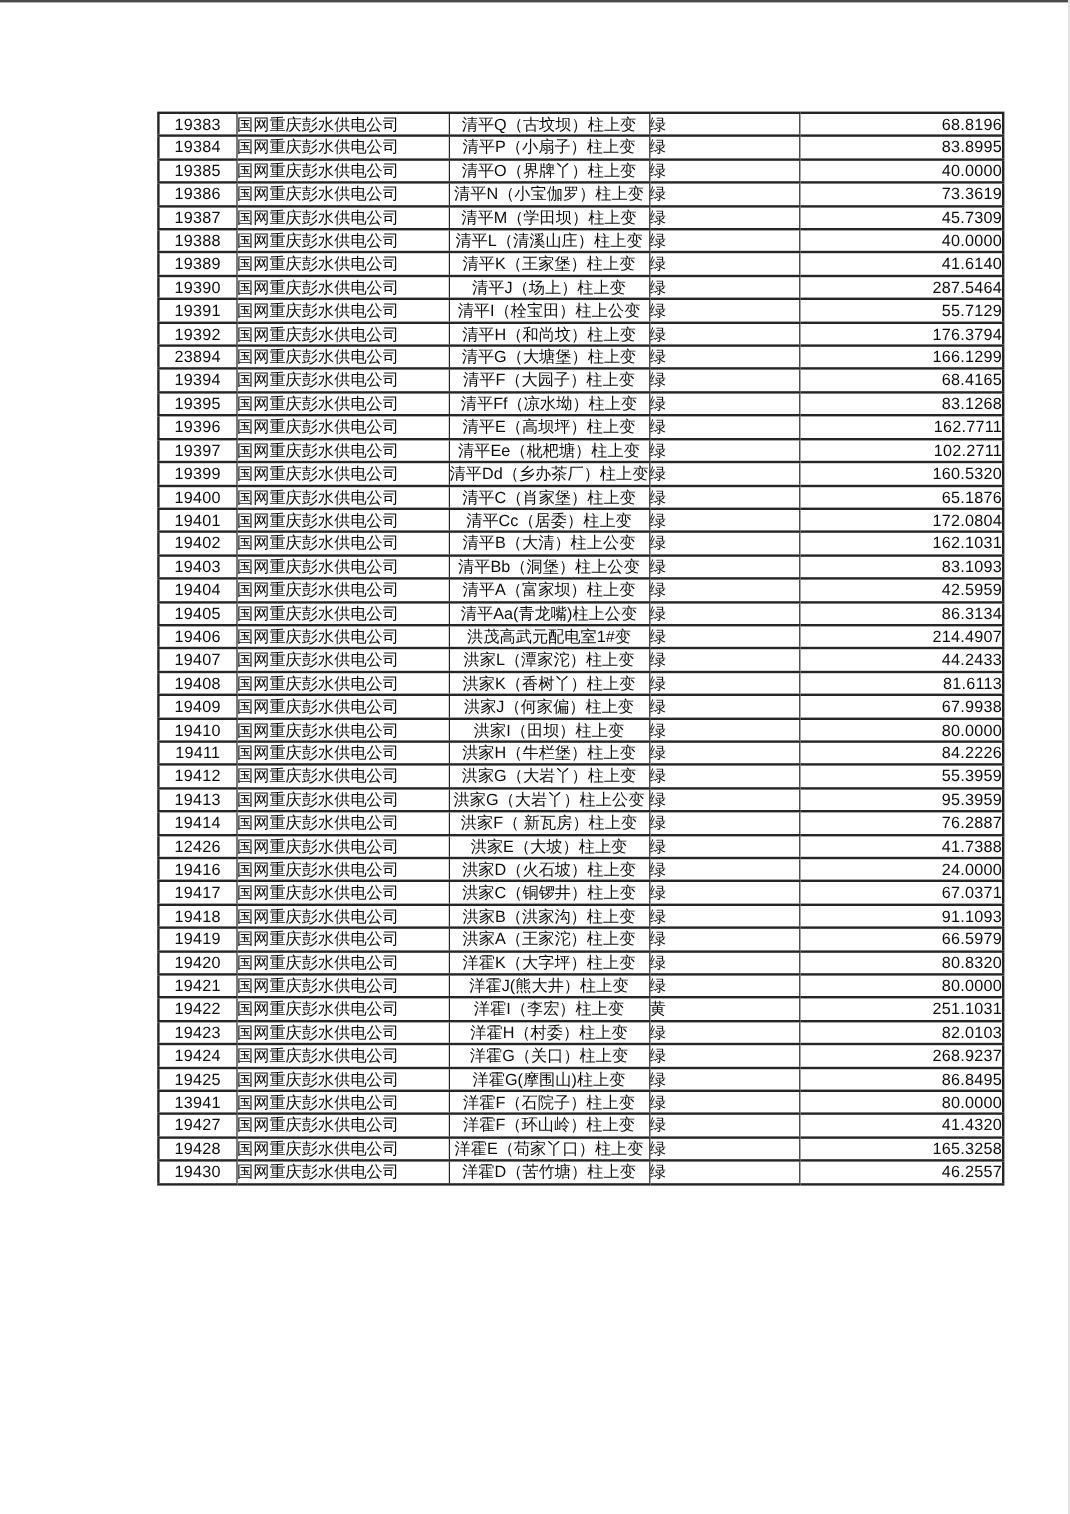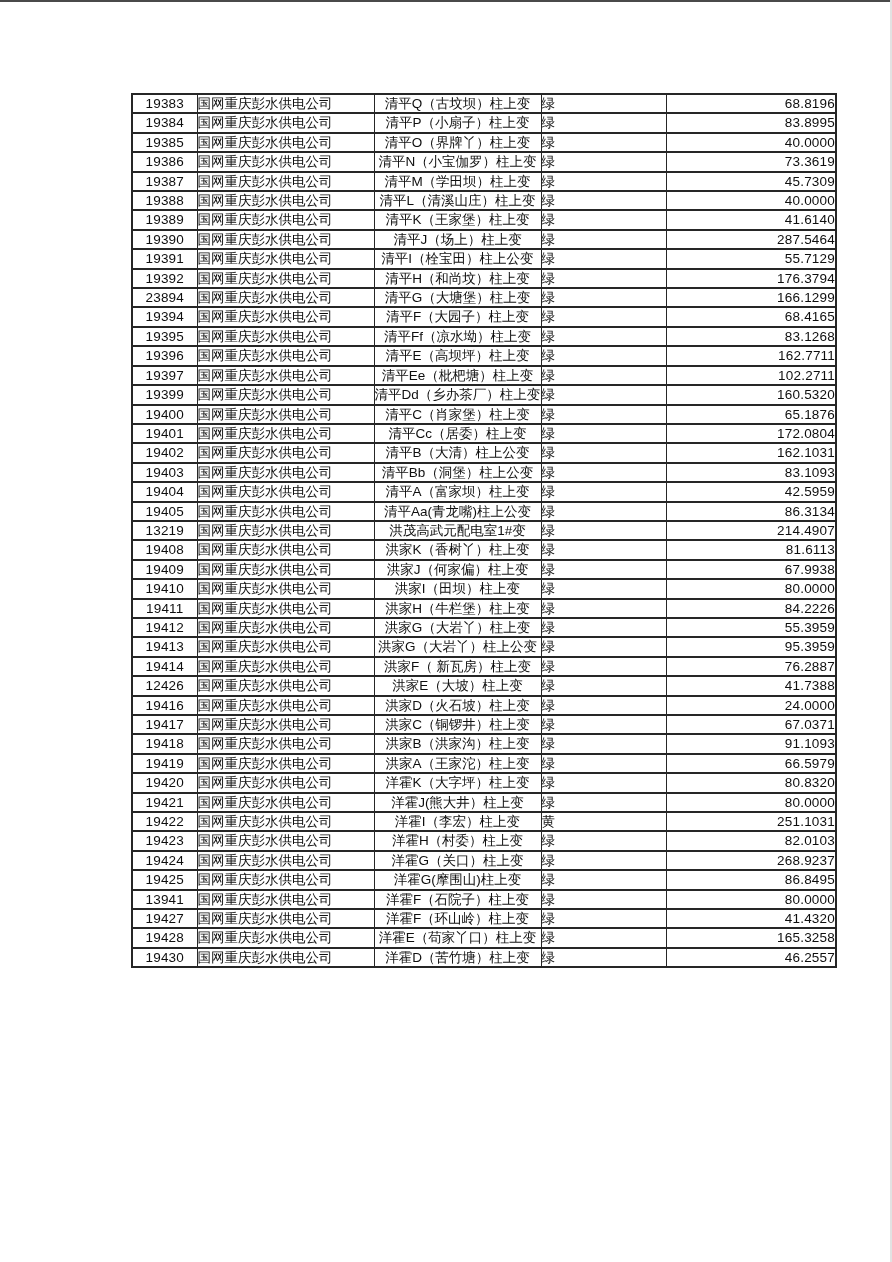--- a/index.html
+++ b/index.html
@@ -229,25 +229,32 @@
         <td class="c-value">42.5959</td>
       </tr>
         <tr>
         <td class="c-id">19405</td>
         <td class="c-company">国网重庆彭水供电公司</td>
         <td class="c-name">清平Aa(青龙嘴)柱上公变</td>
         <td class="c-status">绿</td>
         <td class="c-value">86.3134</td>
       </tr>
         <tr>
-        <td class="c-id">13219</td>
+        <td class="c-id">19406</td>
         <td class="c-company">国网重庆彭水供电公司</td>
         <td class="c-name">洪茂高武元配电室1#变</td>
         <td class="c-status">绿</td>
         <td class="c-value">214.4907</td>
+      </tr>
+        <tr>
+        <td class="c-id">19407</td>
+        <td class="c-company">国网重庆彭水供电公司</td>
+        <td class="c-name">洪家L（潭家沱）柱上变</td>
+        <td class="c-status">绿</td>
+        <td class="c-value">44.2433</td>
       </tr>
         <tr>
         <td class="c-id">19408</td>
         <td class="c-company">国网重庆彭水供电公司</td>
         <td class="c-name">洪家K（香树丫）柱上变</td>
         <td class="c-status">绿</td>
         <td class="c-value">81.6113</td>
       </tr>
         <tr>
         <td class="c-id">19409</td>

